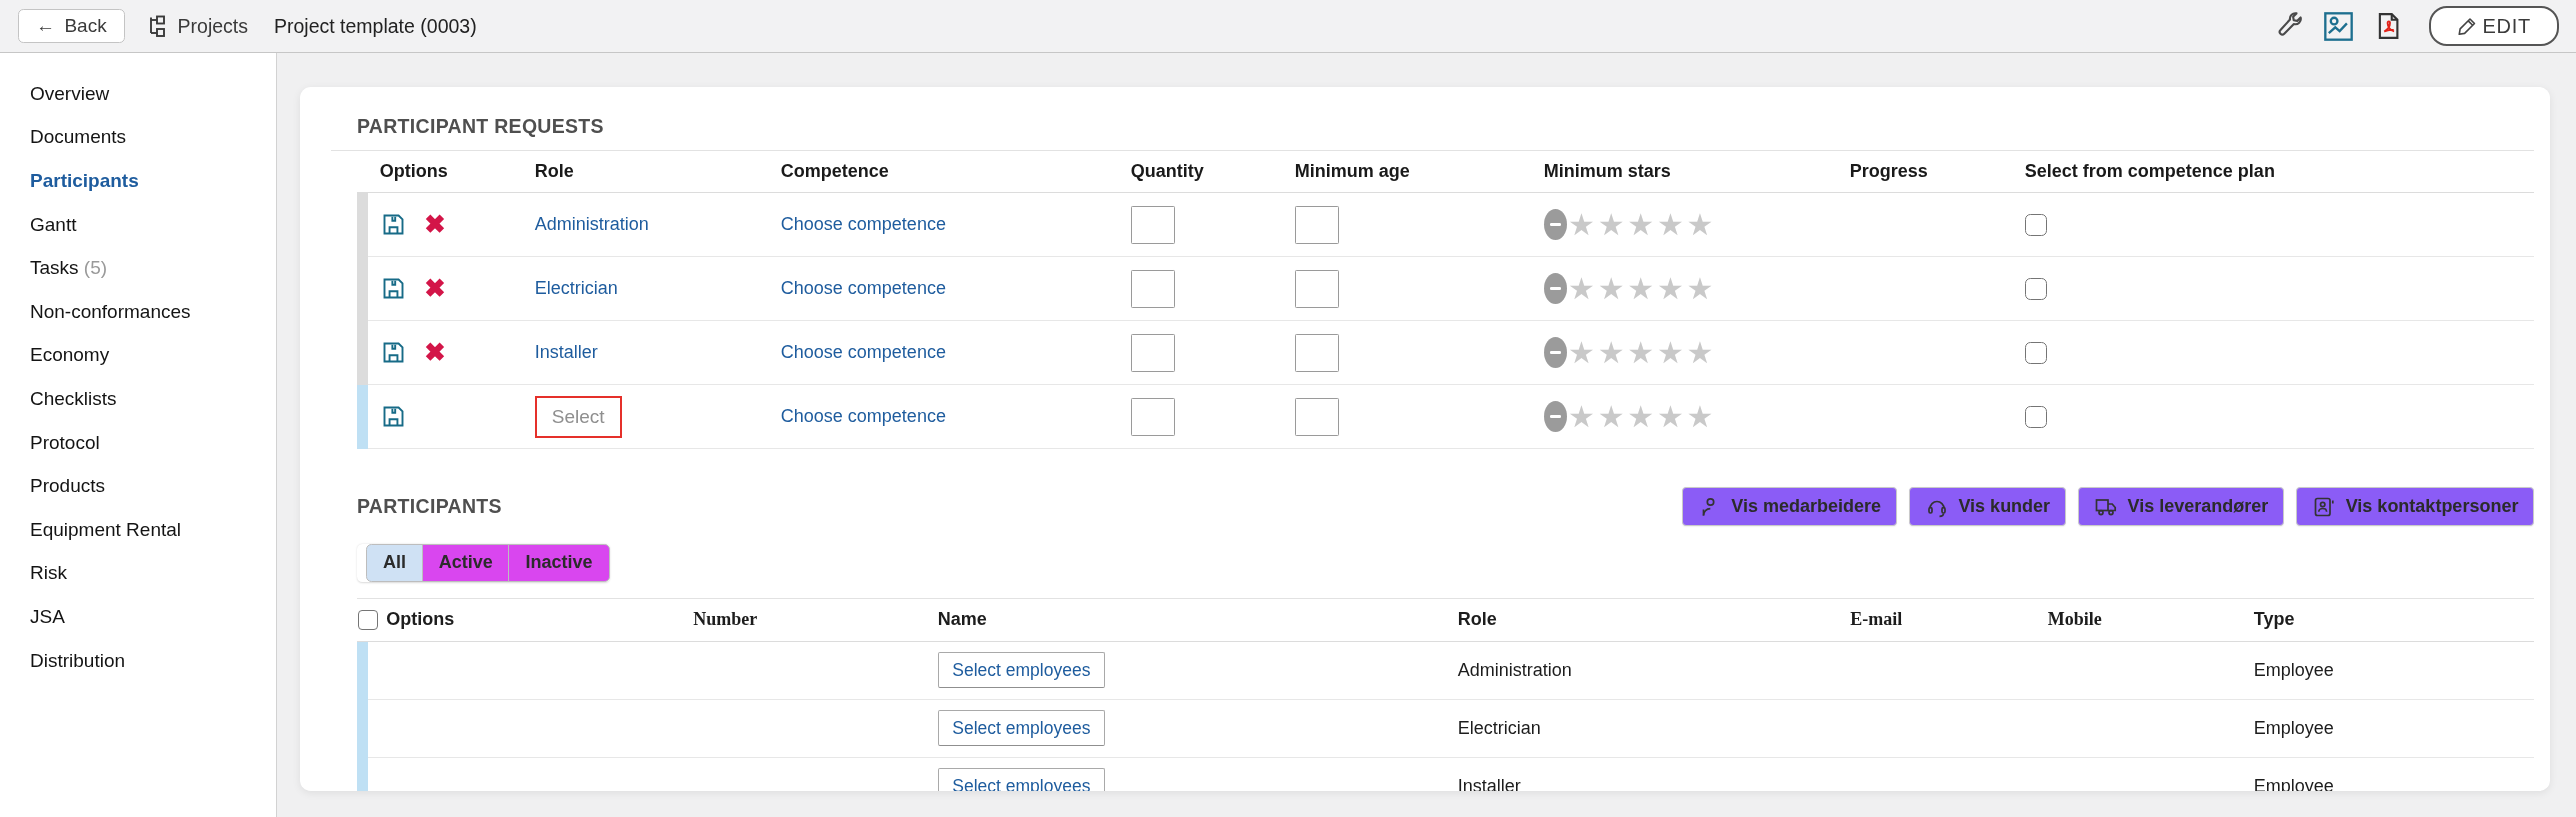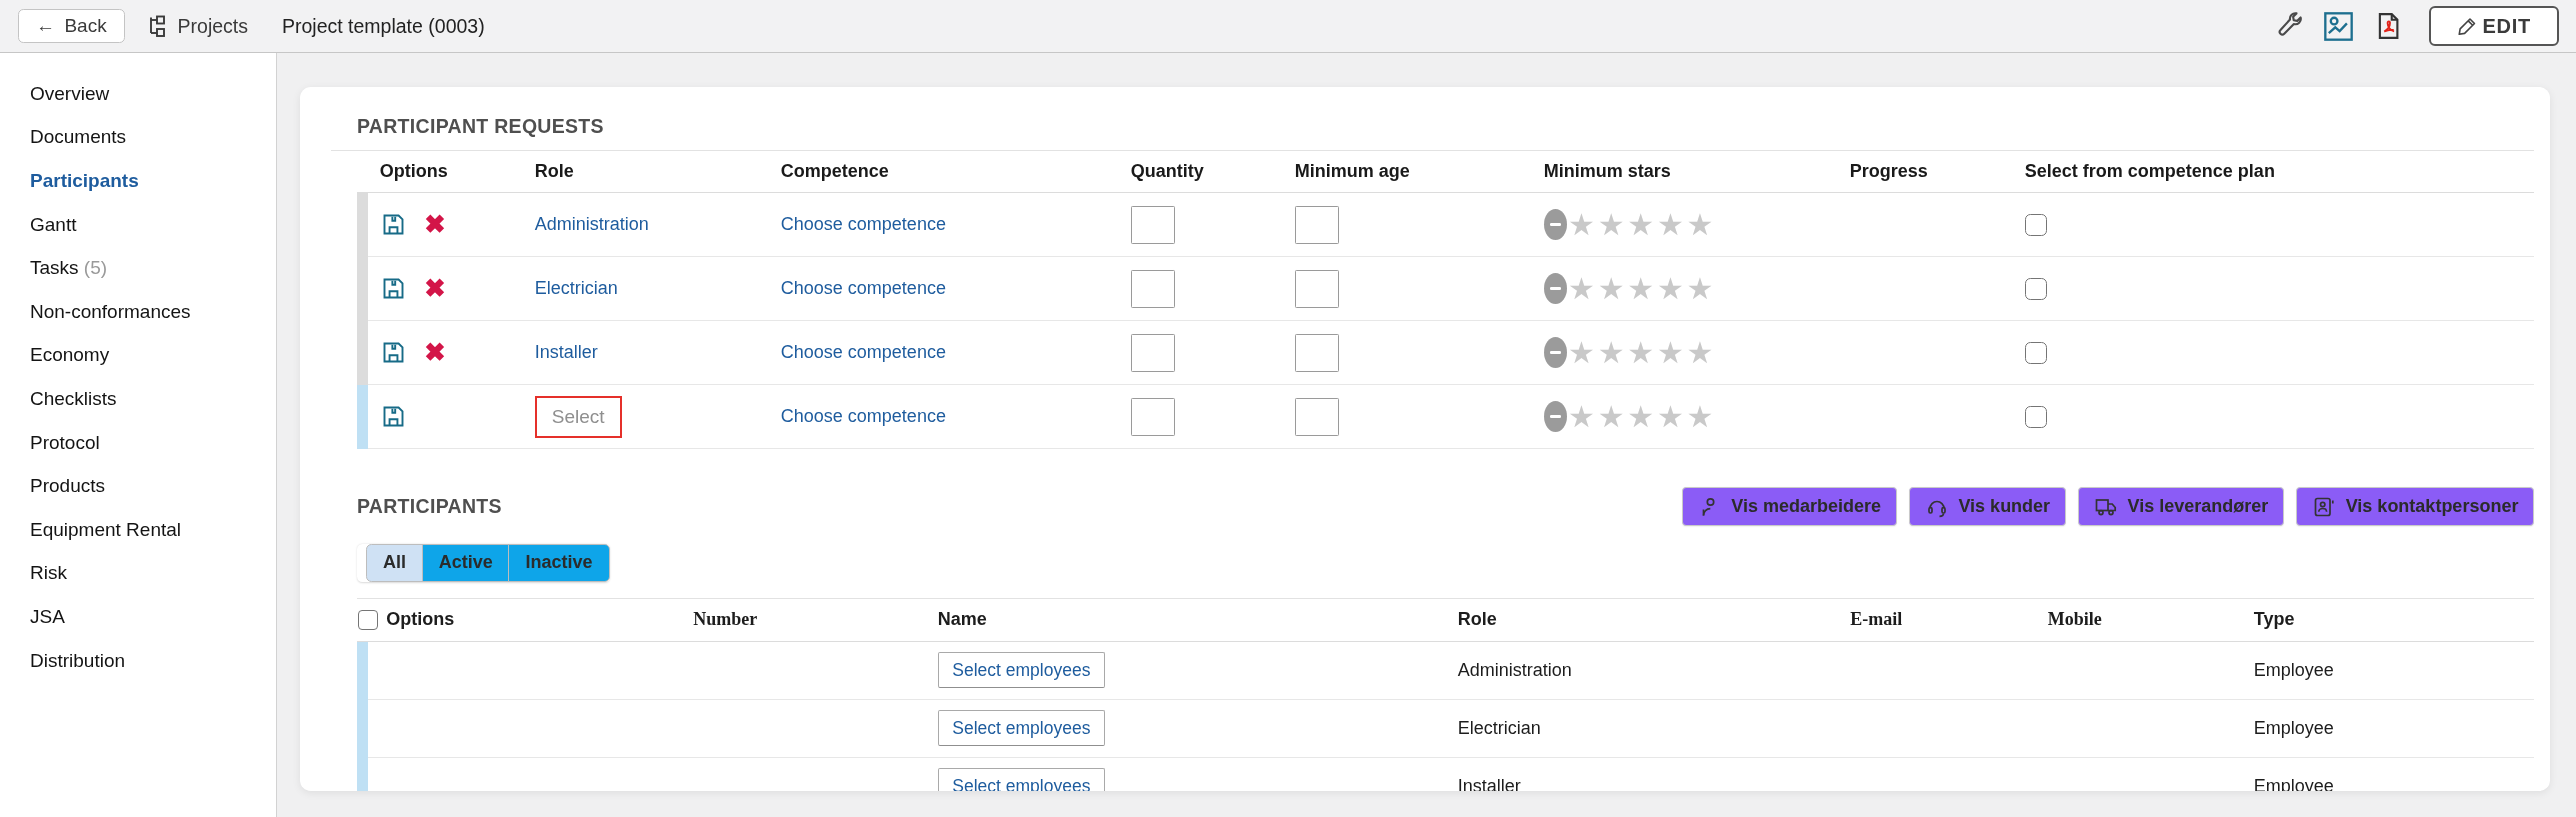--- a/index.html
+++ b/index.html
@@ -23,26 +23,26 @@
   
   .topbar{
     height:53px;background:#f2f2f3;border-bottom:1.3px solid #c6c6c6;
     display:flex;align-items:center;padding:0 17.5px;gap:19px;
   }
   .back-btn{
     display:flex;align-items:center;gap:9.4px;background:#fff;border:1.3px solid #c4c4c4;
     border-radius:5.4px;padding:5.4px 17.5px;font-size:19px;color:#3a3a3a;cursor:pointer;
   }
   .crumb{display:flex;align-items:center;gap:9.4px;color:#3a3a3a;font-size:19.5px;}
-  .page-title{font-size:19.5px;color:#222;margin-left:15px;}
+  .page-title{font-size:19.5px;color:#222;margin-left:7px;}
   .topbar-spacer{flex:1;}
   .tool-icon{width:31px;height:31px;display:flex;align-items:center;justify-content:center;cursor:pointer;}
   .edit-btn{
     display:flex;align-items:center;gap:4px;background:#fff;border:2px solid #555;
-    border-radius:6px;padding:6.7px 25.6px;font-size:20px;font-weight:bold;color:#3b3b3b;
+    border-radius:18px;padding:6.7px 25.6px;font-size:20px;font-weight:normal;color:#3b3b3b;
     letter-spacing:0.7px;margin-left:6.7px;cursor:pointer;
   }
   
   .shell{display:flex;height:764px;}
   .sidebar{
     width:277px;background:#fff;border-right:1.3px solid #d2d2d2;padding:19px 0;flex:none;
   }
   .side-item{padding:10.8px 30px;font-size:19px;color:#141414;cursor:pointer;white-space:nowrap;}
   .side-item.active{color:var(--accent-blue);font-weight:bold;}
   .side-item .count{color:#9a9a9a;}
@@ -75,21 +75,21 @@
   .chk{appearance:none;-webkit-appearance:none;width:22px;height:22px;border:1.3px solid #757575;border-radius:5.4px;background:#fff;margin:0;cursor:pointer;}
   .select-box{border:2.7px solid var(--highlight-red);padding:8px 15px;color:#8f8f8f;font-size:19px;display:inline-block;background:#fff;}
   
   .part-header{display:flex;align-items:center;margin-top:38px;}
   .part-actions{margin-left:auto;display:flex;gap:12px;}
   .action-btn{
     display:flex;align-items:center;gap:9.4px;background:#8b5cf6;border:1.3px solid #c9c9c9;border-radius:4px;
     padding:6.7px 15px;font-size:18px;font-weight:bold;color:#2b2b2b;cursor:pointer;box-shadow:0 0.7px 1.3px rgba(0,0,0,.06);
   }
   .tabs{display:flex;margin-top:17.5px;width:max-content;border-radius:5.4px;box-shadow:0 0.7px 2px rgba(0,0,0,.15);}
-  .tab{border:1.3px solid #bdbdbd;background:#0ea5e9;padding:7.4px 16px;font-size:18px;font-weight:bold;color:#2b2b2b;cursor:pointer;margin-left:-1.3px;}
+  .tab{border:1.3px solid #bdbdbd;background:#d946ef;padding:7.4px 16px;font-size:18px;font-weight:bold;color:#2b2b2b;cursor:pointer;margin-left:-1.3px;}
   .tab:first-child{border-radius:5.4px 0 0 5.4px;margin-left:9px;}
   .tab:last-child{border-radius:0 5.4px 5.4px 0;}
   .tab.active{background:var(--tab-selected-bg);}
   .ppl-grid{display:grid;grid-template-columns:10.8px 202px 311px 518px 357px 241px 156px 1fr;align-items:center;}
   .ppl-head{height:44px;border-top:1.3px solid #e2e2e2;border-bottom:1.3px solid #dcdcdc;font-weight:bold;font-size:18px;margin-top:16px;}
   .ppl-head .opt-head{grid-column:1 / 3;display:flex;align-items:center;gap:8px;padding-left:1.3px;}
   .ppl-row{height:58px;}
   .ppl-row .cell{height:100%;display:flex;align-items:center;border-bottom:1.3px solid #e7e7e7;}
   .center{justify-content:center;text-align:center;font-family:Liberation Serif, serif;}
   .name-pad{padding-left:57px;}

